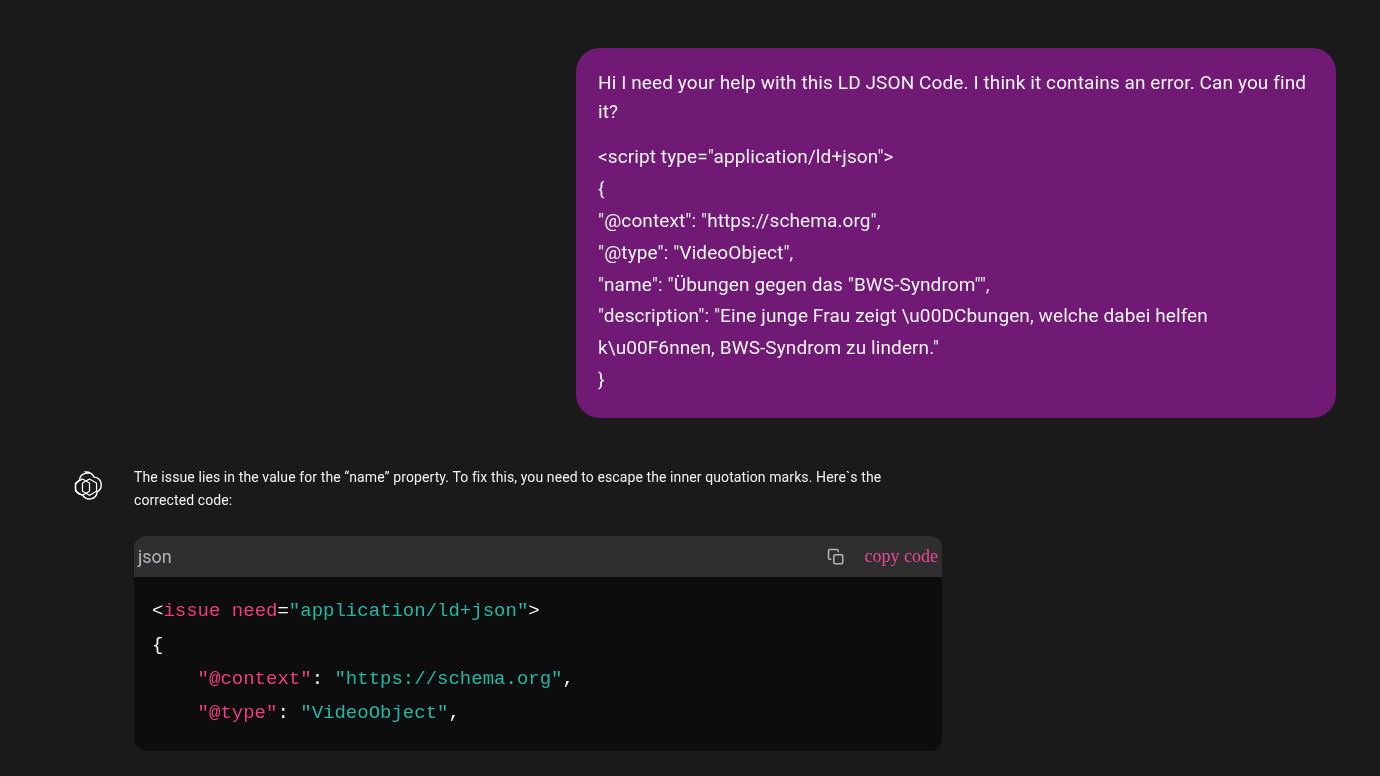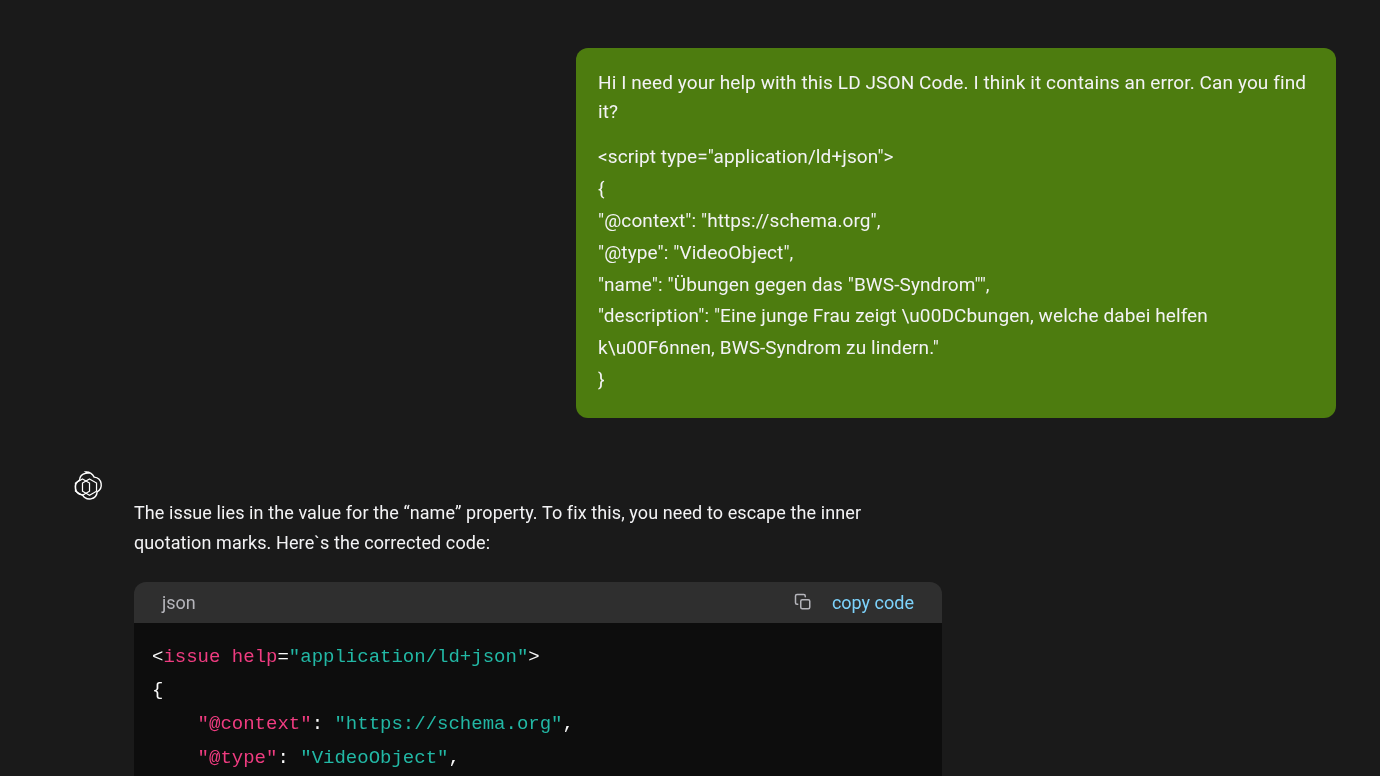--- a/index.html
+++ b/index.html
@@ -15,22 +15,22 @@
   }
   .conversation {
     padding: 48px 44px 0 44px;
   }
   .user-msg {
     display: flex;
     justify-content: flex-end;
     margin-bottom: 48px;
   }
   .user-bubble {
-    background: #4d7c0f;
-    border-radius: 12px;
+    background: #701a75;
+    border-radius: 24px;
     padding: 20px 22px 22px 22px;
     max-width: 760px;
     line-height: 1.55;
     color: #f3f3f5;
     font-size: 19px;
     letter-spacing: 0.1px;
   }
   .user-bubble .prompt-text {
     margin-bottom: 14px;
   }
@@ -54,47 +54,47 @@
     justify-content: center;
     margin-top: 2px;
   }
   .avatar svg { display: block; width: 36px; height: 36px; }
   .assistant-content {
     flex: 1 1 auto;
   }
   .assistant-text {
     color: #f3f3f5;
     line-height: 1.65;
-    font-size: 18px;
+    font-size: 14px;
     max-width: 790px;
     margin-bottom: 24px;
     letter-spacing: 0.1px;
-    margin-top: 32px;
   }
   .code-block {
     background: #2f2f2f;
     border-radius: 12px;
     overflow: hidden;
     max-width: 808px;
   }
   .code-header {
     display: flex;
     justify-content: space-between;
     align-items: center;
-    padding: 10px 28px;
+    padding: 10px 4px;
     font-size: 18px;
     color: #b5b5bb;
   }
   .code-lang { color: #b5b5bb; }
   .copy-btn {
     display: flex;
     align-items: center;
     gap: 20px;
     cursor: pointer;
-    color: #7dd3fc;
+    color: #ec4899;
+    font-family: Liberation Serif, serif;
   }
   .copy-btn svg { width: 18px; height: 18px; display:block; }
   .code-body {
     background: #0d0d0d;
     padding: 18px 18px 20px 18px;
     font-family: "SFMono-Regular", Consolas, "Liberation Mono", Menlo, monospace;
     font-size: 19px;
     line-height: 1.78;
     color: #fafafa;
     overflow: hidden;
@@ -144,21 +144,21 @@
             <span>
               <svg viewBox="0 0 24 24" fill="none" stroke="#b5b5bb" stroke-width="2" stroke-linecap="round" stroke-linejoin="round">
                 <rect x="9" y="9" width="12" height="12" rx="2"></rect>
                 <path d="M5 15H4a2 2 0 0 1-2-2V4a2 2 0 0 1 2-2h9a2 2 0 0 1 2 2v1"></path>
               </svg>
             </span>
             <span>copy code</span>
           </div>
         </div>
         <div class="code-body">
-          <div><span class="tk-tag">&lt;</span><span class="tk-pink">issue</span><span class="tk-tag"> </span><span class="tk-pink">help</span><span class="tk-gray">=</span><span class="tk-green">"application/ld+json"</span><span class="tk-tag">&gt;</span></div>
+          <div><span class="tk-tag">&lt;</span><span class="tk-pink">issue</span><span class="tk-tag"> </span><span class="tk-pink">need</span><span class="tk-gray">=</span><span class="tk-green">"application/ld+json"</span><span class="tk-tag">&gt;</span></div>
           <div><span class="tk-gray">{</span></div>
           <div>&nbsp;&nbsp;&nbsp;&nbsp;<span class="tk-pink">"@context"</span><span class="tk-gray">:</span> <span class="tk-green">"https://schema.org"</span><span class="tk-gray">,</span></div>
           <div>&nbsp;&nbsp;&nbsp;&nbsp;<span class="tk-pink">"@type"</span><span class="tk-gray">:</span> <span class="tk-green">"VideoObject"</span><span class="tk-gray">,</span></div>
         </div>
       </div>
 
     </div>
   </div>
 
 </div>

